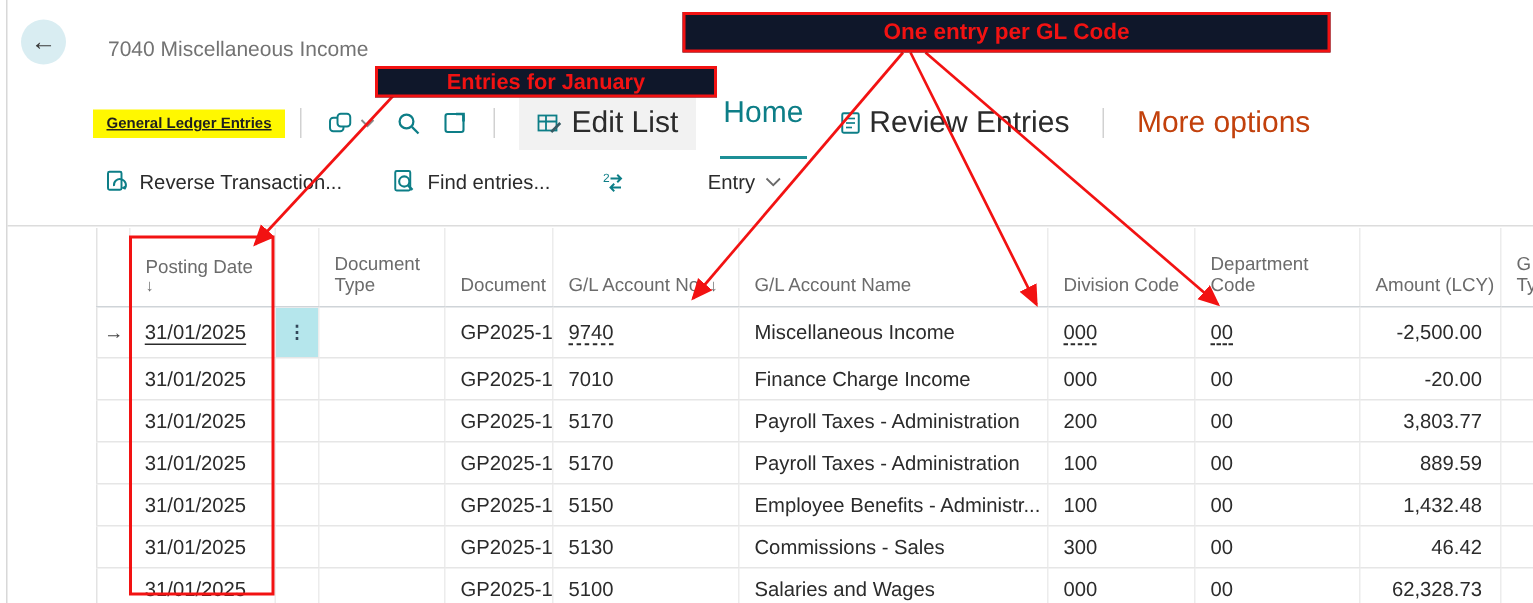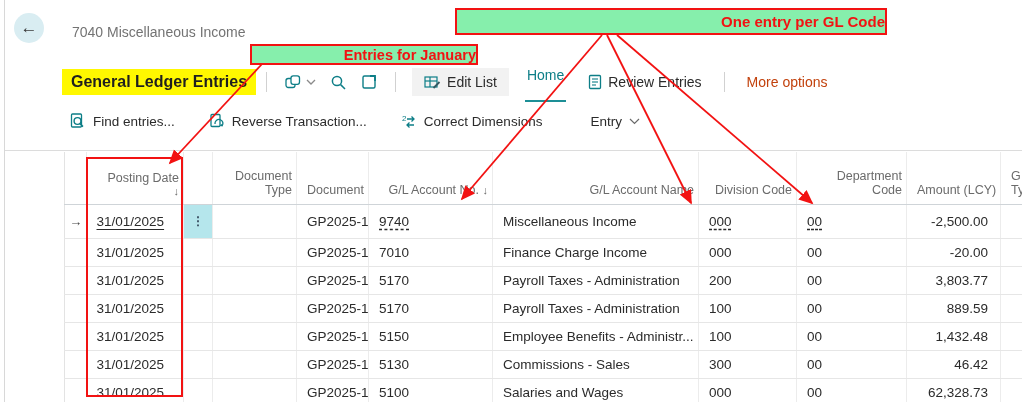--- a/index.html
+++ b/index.html
@@ -12,61 +12,61 @@
   .abs{position:absolute;}
   .left-edge{left:4px;top:0;width:1px;height:402px;background:#d8d8d8;}
 
   
   .back-btn{left:14px;top:13px;width:30px;height:30px;border-radius:50%;background:var(--circle);
     display:flex;align-items:center;justify-content:center;font-size:17px;color:#3a3a3a;cursor:pointer;}
   .page-title{left:72px;top:24px;font-size:14px;color:#737373;}
 
   
   .caption-bar{left:62px;top:66px;height:32px;display:flex;align-items:center;}
-  .list-caption{background:var(--yellow);font-weight:bold;font-size:16px;color:#1f1f1f;
-    padding:4px 9px;cursor:pointer;}
+  .list-caption{background:var(--yellow);font-weight:bold;font-size:10px;color:#1f1f1f;
+    padding:4px 9px;cursor:pointer;text-decoration:underline;}
   .vdiv{width:1px;height:20px;background:#d1d1d1;margin:0 10px;}
   .icon-btn{display:flex;align-items:center;margin:0 7px;cursor:pointer;}
-  .tab{display:flex;align-items:center;font-size:14px;margin:0 10px;padding:5px 2px;cursor:pointer;white-space:nowrap;}
+  .tab{display:flex;align-items:center;font-size:20px;margin:0 10px;padding:5px 2px;cursor:pointer;white-space:nowrap;}
   .tab .ic{margin-right:6px;display:flex;}
   .btn-gray{background:#f2f2f2;padding:6px 12px;margin:0 6px;}
   .tab-home{color:var(--teal);border-bottom:2px solid #1d8f96;padding-bottom:17px;}
   .more-options{color:#c2410c;}
 
   
   .action-bar{left:70px;top:108px;height:26px;display:flex;align-items:center;font-size:13.5px;}
   .action{display:flex;align-items:center;margin-right:34px;cursor:pointer;white-space:nowrap;}
   .action .ic{margin-right:7px;display:flex;}
   .hline{left:5px;top:150px;width:1017px;height:1px;background:#dcdcdc;}
 
   
   .grid-wrap{left:64px;top:152px;width:958px;}
   table{border-collapse:collapse;table-layout:fixed;width:958px;border-left:1px solid #e3e3e3;}
   th,td{overflow:hidden;white-space:nowrap;font-weight:normal;}
-  thead th{height:52px;vertical-align:bottom;text-align:right;color:var(--hdr);font-size:12.5px;
+  thead th{height:52px;vertical-align:bottom;text-align:left;color:var(--hdr);font-size:12.5px;
     padding:0 4px 7px 10px;border-bottom:1px solid #cfd4d8;border-right:1px solid var(--grid);cursor:pointer;}
   thead th.no-pad{padding-left:2px;}
   tbody td{height:28px;font-size:13.5px;padding:0 4px 0 10px;border-bottom:1px solid var(--rowline);
     border-right:1px solid var(--grid);cursor:pointer;}
   tbody tr:first-child td{height:34px;}
   .num{text-align:right;padding-right:12px;}
   th.num{padding-right:12px;white-space:nowrap;}
   td.c-ind{padding:0;text-align:center;color:#444;font-size:13px;border-right:none;}
   td.c-menu{padding:0;text-align:center;border-right:1px solid var(--grid);}
   tr.selected td.c-menu{background:var(--cyan);color:#33475a;font-weight:bold;font-size:12px;letter-spacing:0;}
   tr.selected td[data-field="posting_date"]{text-decoration:underline;text-underline-offset:3px;}
   tr.selected td[data-field="gl_account_no"],
   tr.selected td[data-field="division_code"],
   tr.selected td[data-field="department_code"]{text-decoration:underline dashed;text-underline-offset:3px;}
   .sort{font-size:11px;color:var(--hdr);}
   .hdr2{display:block;}
 
   
-  .ann-box{border:2px solid var(--red);background:#86efac;color:var(--red);
-    display:flex;align-items:center;justify-content:flex-end;font-weight:600;z-index:12;}
+  .ann-box{border:2px solid var(--red);background:#0f172a;color:var(--red);
+    display:flex;align-items:center;justify-content:center;font-weight:600;z-index:12;}
   .ann-jan{left:250px;top:44px;width:228px;height:21px;font-size:14.5px;}
   .ann-gl{left:455px;top:8px;width:432px;height:27px;font-size:15px;}
   .col-outline{left:86px;top:157px;width:97px;height:240px;border:2px solid var(--red);z-index:11;pointer-events:none;}
   .arrow-layer{left:0;top:0;width:1022px;height:402px;z-index:11;pointer-events:none;}
 
   svg.glyph{display:block;}
 </style>
 </head>
 <body>
 
@@ -147,48 +147,47 @@
 
   <span class="tab more-options">
     <span>More options</span>
   </span>
 </div>
 
 <div class="abs action-bar">
   <span class="action">
     <span class="ic">
       <svg class="glyph" width="16" height="16" viewBox="0 0 16 16">
+          <rect x="2" y="1.5" width="9" height="12" rx="1" fill="none" stroke="#0d7e87" stroke-width="1.3"></rect>
+          <path d="M6 11 a4 4 0 1 1 7 2" fill="none" stroke="#0d7e87" stroke-width="1.3"></path>
+          <path d="M13.6 10.6 l-0.4 2.8 -2.6 -1" fill="#0d7e87"></path>
+        </svg>
+    </span>
+    <span>Reverse Transaction...</span>
+  </span>
+
+  <span class="action">
+    <span class="ic">
+      <svg class="glyph" width="16" height="16" viewBox="0 0 16 16">
           <rect x="1.5" y="1" width="10" height="13" rx="1" fill="none" stroke="#0d7e87" stroke-width="1.3"></rect>
           <circle cx="7.5" cy="8" r="3.4" fill="#fff" stroke="#0d7e87" stroke-width="1.4"></circle>
           <line x1="10" y1="10.6" x2="13" y2="13.6" stroke="#0d7e87" stroke-width="1.5"></line>
         </svg>
     </span>
     <span>Find entries...</span>
-  </span>
-
-  <span class="action">
-    <span class="ic">
-      <svg class="glyph" width="16" height="16" viewBox="0 0 16 16">
-          <rect x="2" y="1.5" width="9" height="12" rx="1" fill="none" stroke="#0d7e87" stroke-width="1.3"></rect>
-          <path d="M6 11 a4 4 0 1 1 7 2" fill="none" stroke="#0d7e87" stroke-width="1.3"></path>
-          <path d="M13.6 10.6 l-0.4 2.8 -2.6 -1" fill="#0d7e87"></path>
-        </svg>
-    </span>
-    <span>Reverse Transaction...</span>
   </span>
 
   <span class="action">
     <span class="ic">
       <svg class="glyph" width="16" height="15" viewBox="0 0 16 15">
           <text x="1" y="7" font-size="8" fill="#0d7e87" font-family="Liberation Sans,sans-serif">2</text>
           <path d="M6 5 h7 m-2.5 -2.5 l2.5 2.5 -2.5 2.5" fill="none" stroke="#0d7e87" stroke-width="1.3"></path>
           <path d="M13 11 h-7 m2.5 -2.5 l-2.5 2.5 2.5 2.5" fill="none" stroke="#0d7e87" stroke-width="1.3"></path>
         </svg>
     </span>
-    <span>Correct Dimensions</span>
   </span>
 
   <span class="action" style="margin-left:14px">
     <span>Entry</span>
     <span style="margin-left:7px;display:flex">
       <svg class="glyph" width="11" height="8" viewBox="0 0 11 8">
           <polyline points="1,2 5.5,6.5 10,2" fill="none" stroke="#6a6a6a" stroke-width="1.2"></polyline>
         </svg>
     </span>
   </span>

